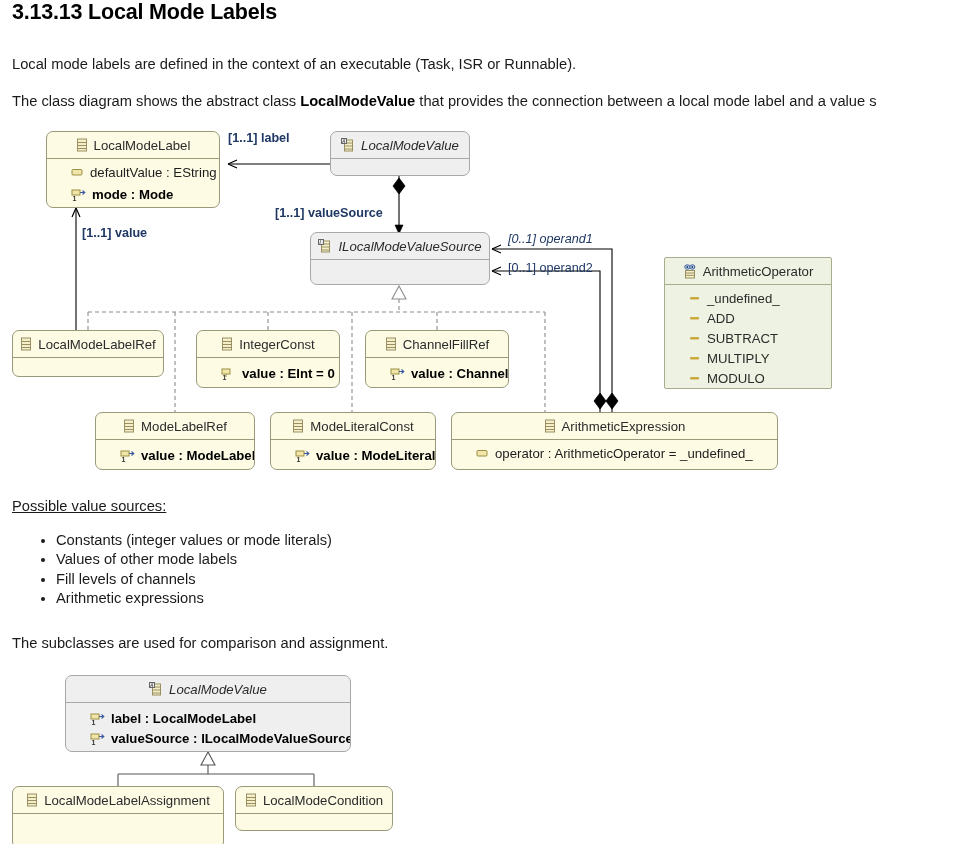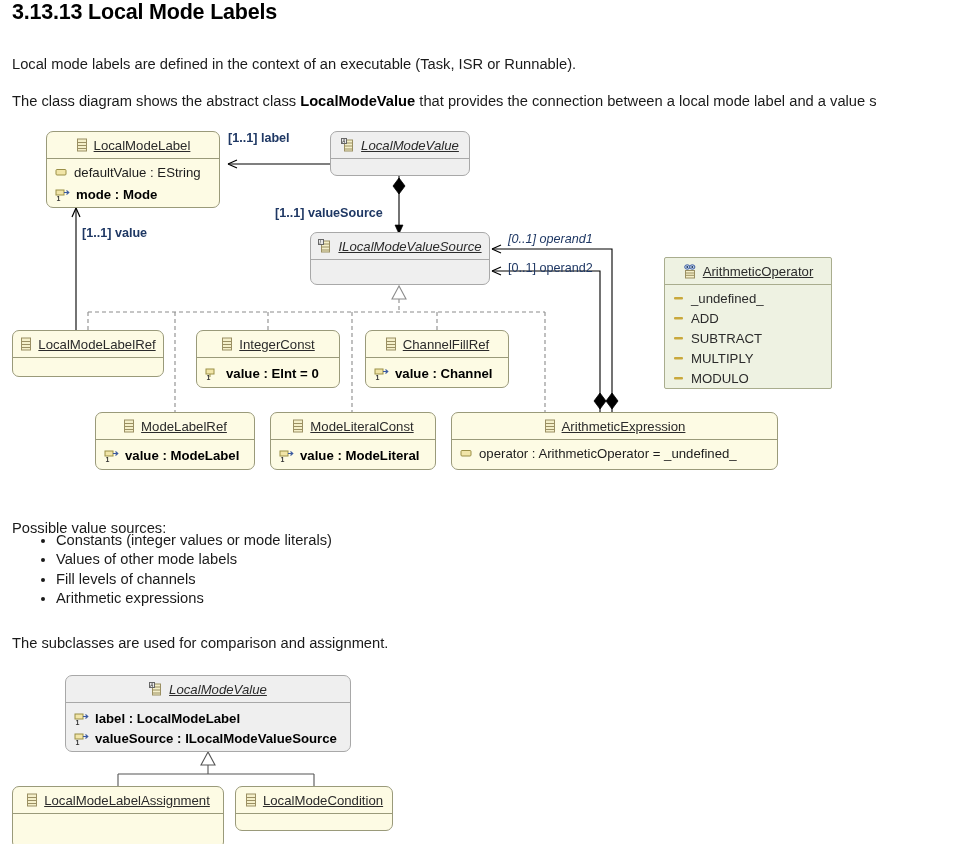--- a/index.html
+++ b/index.html
@@ -28,21 +28,21 @@
   }
   .para {
     position: absolute;
     font-size: 14.7px;
     color: #1a1a1a;
     white-space: nowrap;
   }
   .para b { font-weight: bold; color:#000; }
   #para1 { left: 12px; top: 56px; }
   #para2 { left: 12px; top: 93px; text-align: center; }
-  #para3 { left: 12px; top: 520px; }
+  #para3 { left: 12px; top: 498px; text-decoration: underline; }
   #para4 { left: 12px; top: 635px; }
 
   .bullets {
     position: absolute;
     left: 30px; top: 531px;
     margin: 0;
     padding-left: 26px;
     font-size: 14.7px;
     color: #1a1a1a;
     list-style: disc;
@@ -63,36 +63,35 @@
 
   .uml-title {
     display: flex;
     align-items: center;
     justify-content: center;
     gap: 6px;
     height: 27px;
     font-size: 13.2px;
     color: #2b2b2b;
     background: transparent;
-    text-decoration: underline;
   }
   .uml.hasbody .uml-title { border-bottom: 1px solid #9a9a7a; }
   .uml.gray.hasbody .uml-title { border-bottom: 1px solid #a8a8a8; }
   .uml.enum .uml-title { border-bottom: 1px solid #a9ad8e; }
   .uml-title.italic { font-style: italic; }
 
   .uml-body { padding: 3px 0 3px 0; }
   .uml-body.empty { height: 22px; }
 
   .feat {
     display: flex;
     align-items: center;
     gap: 6px;
     height: 20px;
-    padding-left: 8px;
+    padding-left: 24px;
     font-size: 13.2px;
     color: #1d1d1d;
     white-space: nowrap;
   }
   .feat.bold { font-weight: bold; color:#000;align-items:flex-end; }
   .lit { font-size: 13.2px; color:#2b2b2b; }
 
   
   .ico { flex: 0 0 auto; display:inline-block; line-height:0; }
 

